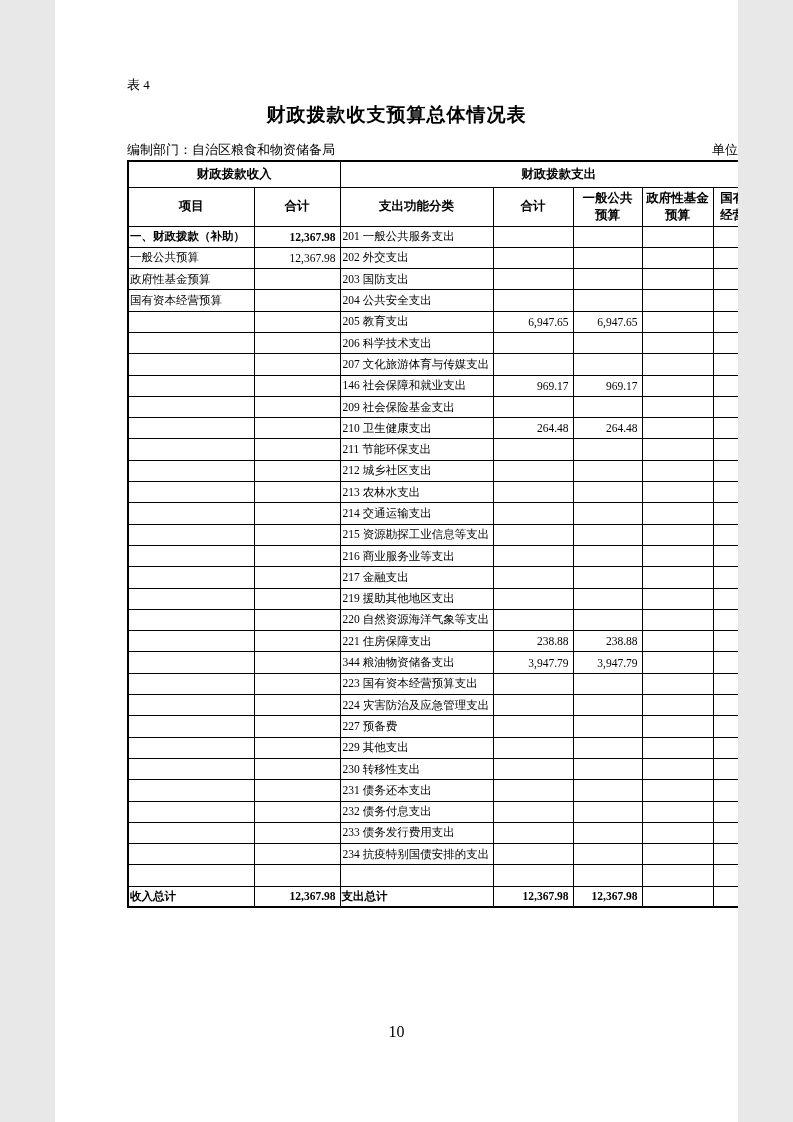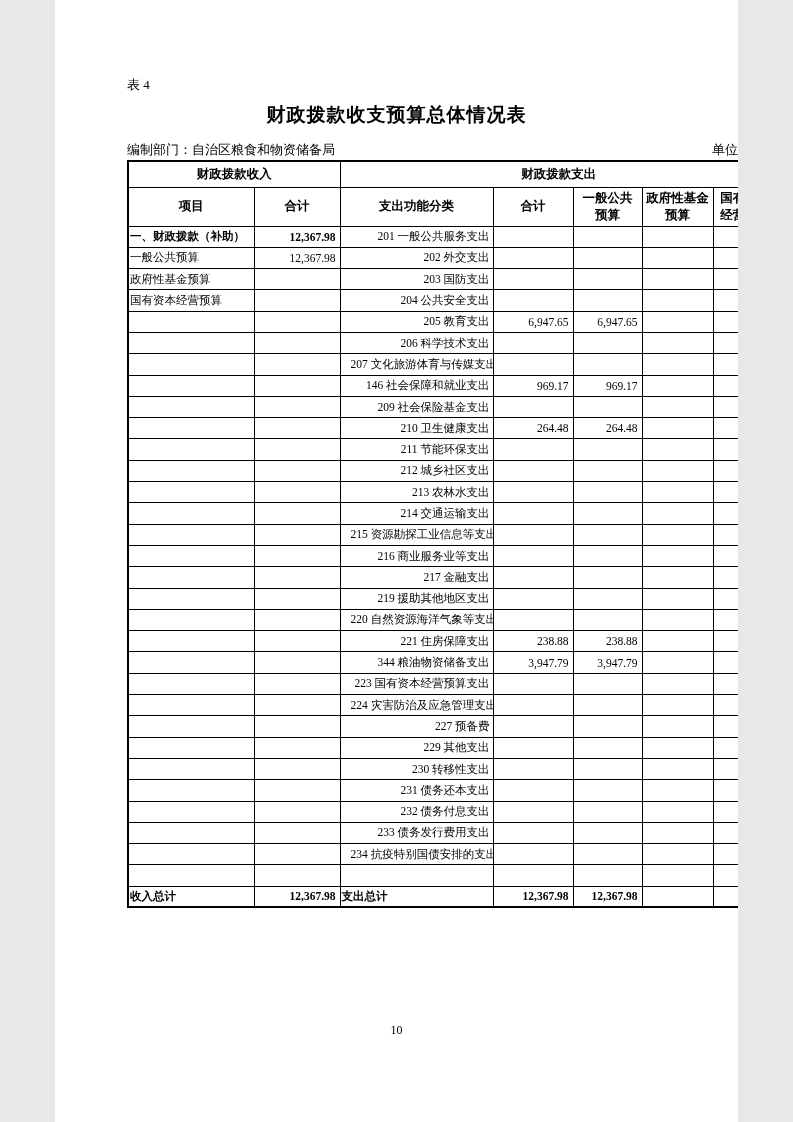--- a/index.html
+++ b/index.html
@@ -60,29 +60,29 @@
     text-align: center;
     font-size: 12.5px;
     line-height: 1.3;
   }
   thead tr.h1 th { height: 26px; }
   thead tr.h2 th { height: 39px; }
   tbody tr { height: 21.3px; }
   tfoot tr { height: 21px; }
   td.c { text-align: left; white-space: nowrap; padding: 0 1px; }
   td.r { text-align: right; white-space: nowrap; padding-right: 4px; }
-  td.l { text-align: right; white-space: nowrap; padding-left: 10px; }
+  td.l { text-align: left; white-space: nowrap; padding-left: 2px; }
   .bold { font-weight: 700 !important; }
   .page-number {
     position: absolute;
     left: 0;
     top: 1023px;
     width: 100%;
     text-align: center;
-    font-size: 12px;
+    font-size: 16px;
   }
 </style>
 </head>
 <body>
 
 <div class="page">
 
   <div class="table-label">表 4</div>
 
   <div class="doc-title">财政拨款收支预算总体情况表</div>

